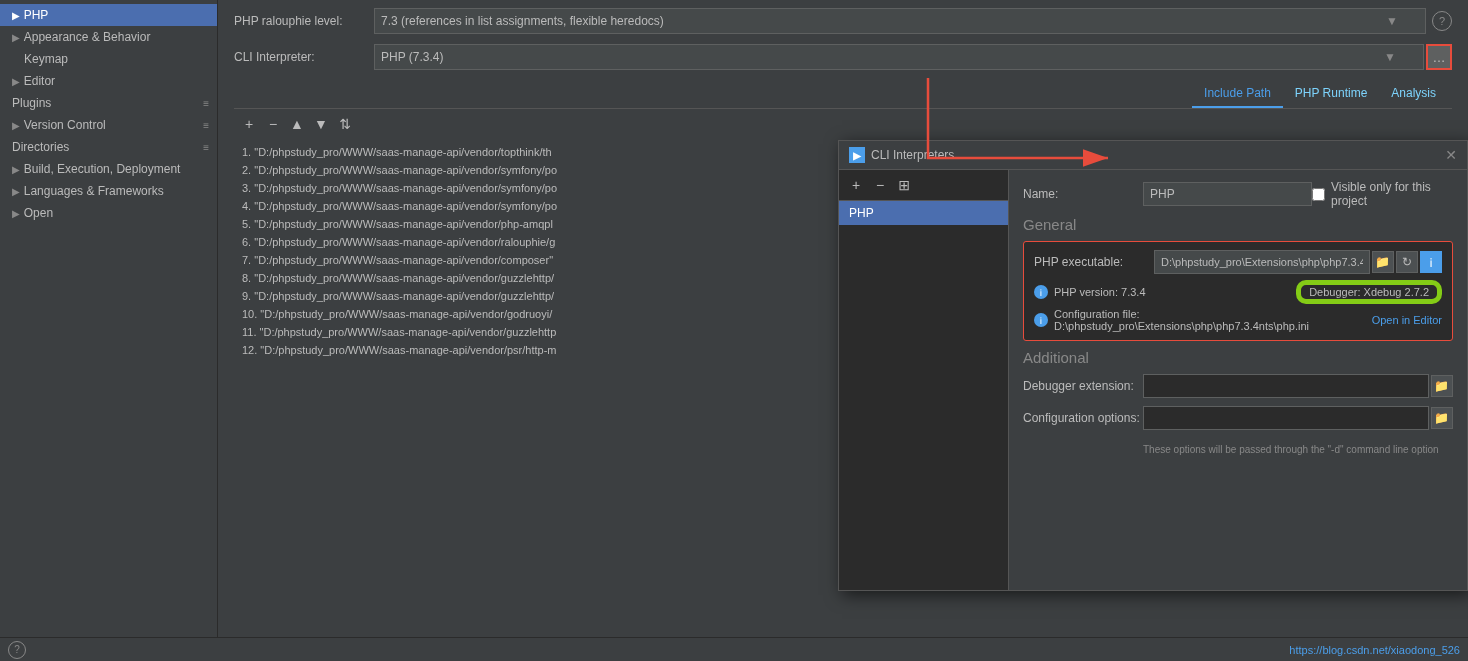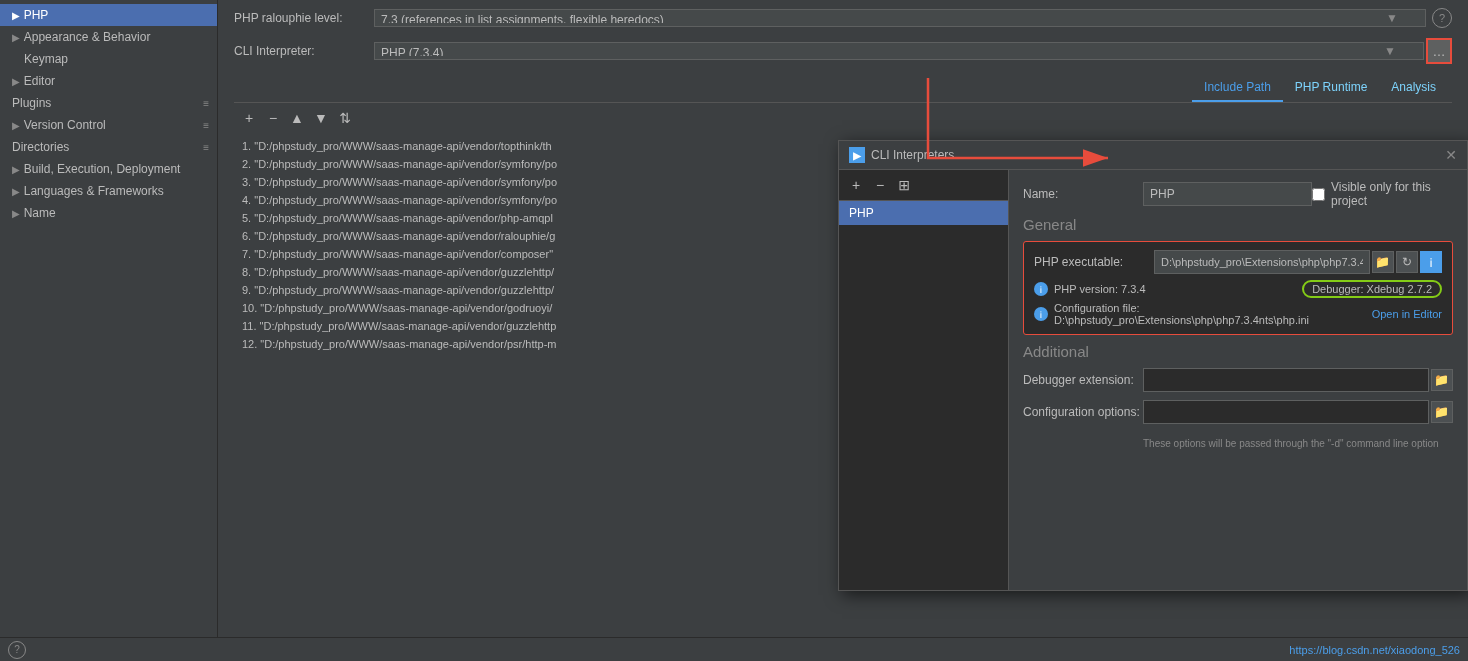--- a/index.html
+++ b/index.html
@@ -83,21 +83,21 @@
       align-items: center;
       position: relative;
     }
     .select-wrapper select {
       width: 100%;
       background: #45494a;
       border: 1px solid #5e6060;
       color: #bbbbbb;
       padding: 3px 6px;
       font-size: 12px;
-      height: 18px;
+      height: 26px;
       appearance: none;
       -webkit-appearance: none;
     }
     .select-arrow {
       position: absolute;
       right: 28px;
       color: #888;
       pointer-events: none;
     }
     .help-icon {
@@ -319,21 +319,21 @@
       font-size: 9px;
       display: flex;
       align-items: center;
       justify-content: center;
       margin-right: 6px;
       flex-shrink: 0;
     }
     .info-text { color: #bbbbbb; font-size: 11px; flex: 1; }
     .debugger-badge {
       background: transparent;
-      border: 2px solid #84cc16;
+      border: 5px solid #84cc16;
       border-radius: 10px;
       padding: 1px 8px;
       color: #bbbbbb;
       font-size: 11px;
     }
     .link-text {
       color: #4b9eea;
       cursor: pointer;
       font-size: 11px;
     }
@@ -454,21 +454,21 @@
     <div class="sidebar-item">
       <span class="arrow">▶</span>
       <span>Build, Execution, Deployment</span>
     </div>
     <div class="sidebar-item">
       <span class="arrow">▶</span>
       <span>Languages &amp; Frameworks</span>
     </div>
     <div class="sidebar-item">
       <span class="arrow">▶</span>
-      <span>Name</span>
+      <span>Open</span>
     </div>
   </div>
 
   <div class="content-area">
 
     <div class="php-settings">
 
       <div class="settings-row">
         <span class="settings-label">PHP ralouphie level:</span>
         <div class="select-wrapper">

